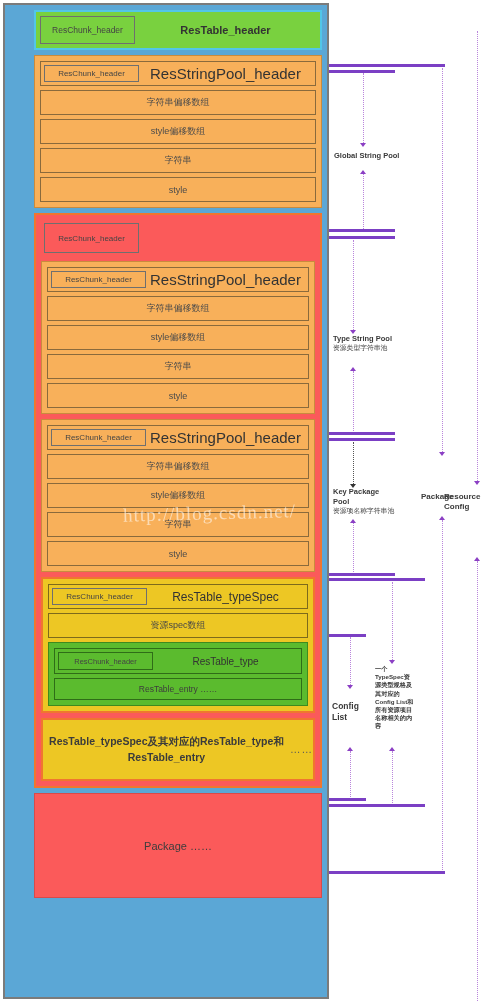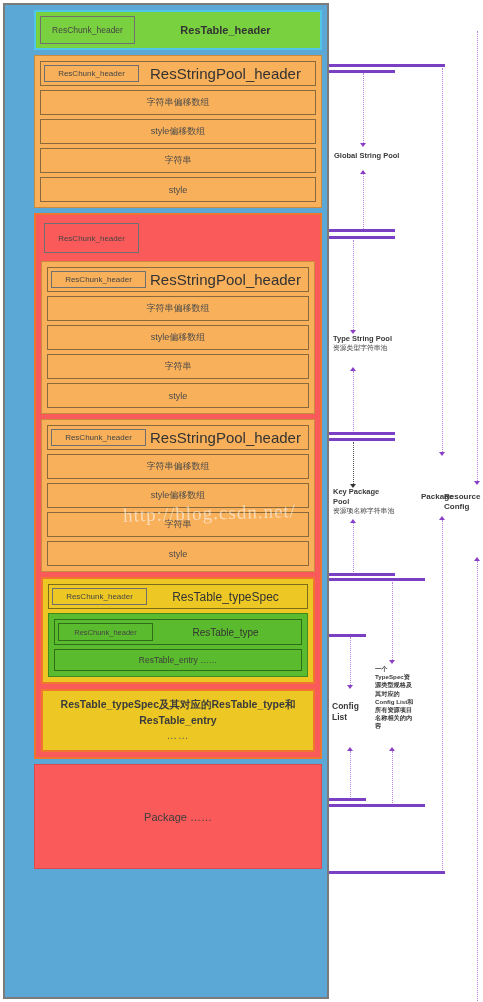--- a/index.html
+++ b/index.html
@@ -92,21 +92,21 @@
   .type-row.multiline{line-height:1.45;font-size:7.4px;padding:4px 6px;}
 
   .type-more{
     background:#5bbb2e;border:1px solid #e8b91c;box-sizing:border-box;
     height:60px;display:flex;align-items:center;justify-content:center;
     font-size:11px;font-weight:bold;color:#333;
   }
 
   .spec-more{
     background:#edc724;border:2px solid #f0762f;box-sizing:border-box;
-    height:63px;display:flex;flex-direction:column;align-items:center;
+    height:63px;display:flex;flex-direction:row;align-items:center;
     justify-content:center;font-size:10.5px;font-weight:bold;color:#3b3b3b;
     text-align:center;line-height:1.5;
   }
   .spec-more .dots{font-weight:normal;letter-spacing:1px;color:#5a5a5a;}
 
   .pkg-more{
     background:#fb5a5a;border:1px solid #d94a4a;box-sizing:border-box;
     height:105px;display:flex;align-items:center;justify-content:center;
     font-size:11px;color:#3d3d3d;
   }
@@ -201,20 +201,21 @@
       <div class="pool-row">style</div>
     </div>
 
     <div class="spec">
       <div class="spec-row first">
         <div class="hdr-sub">
           <span>ResChunk_header</span>
         </div>
         <div class="hdr-title">ResTable_typeSpec</div>
       </div>
+      <div class="spec-row">资源spec数组</div>
 
       <div class="type">
         <div class="type-row first">
           <div class="hdr-sub">
             <span>ResChunk_header</span>
           </div>
           <div class="hdr-title">ResTable_type</div>
         </div>
         <div class="type-row">ResTable_entry    ……</div>
       </div>

